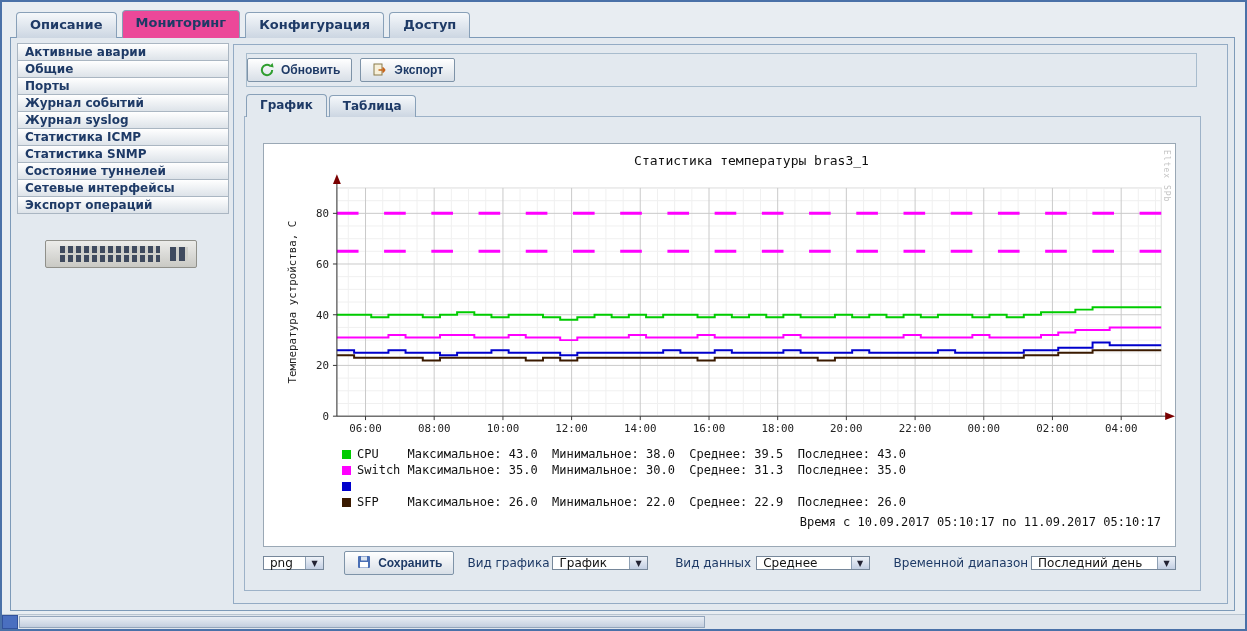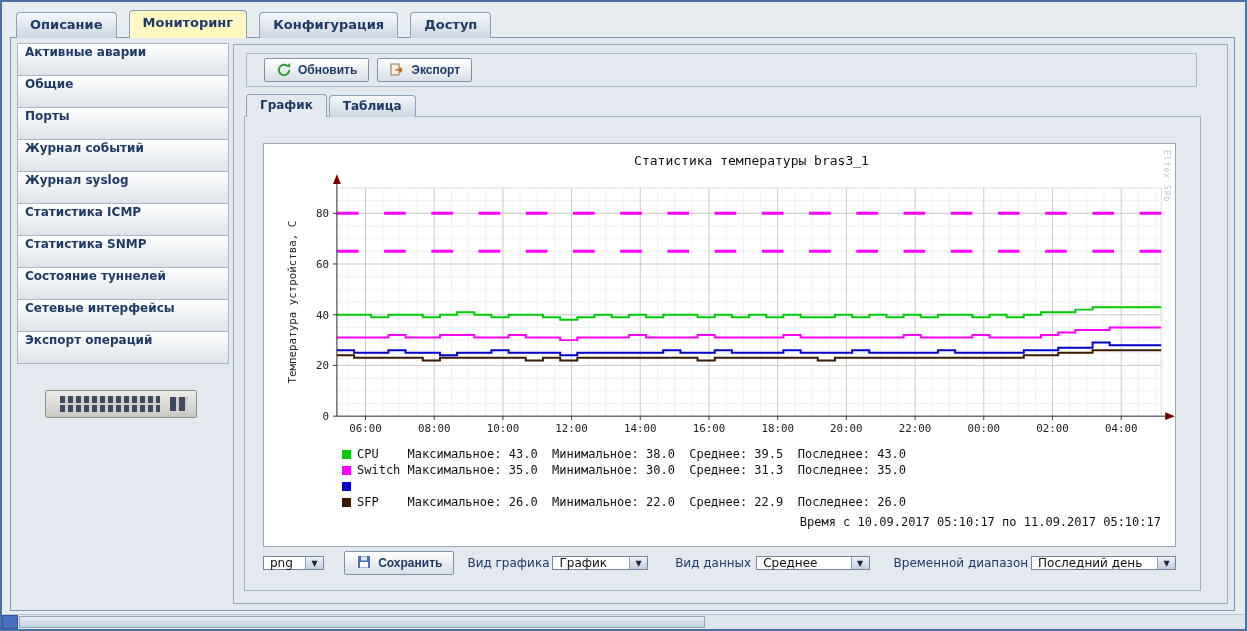--- a/index.html
+++ b/index.html
@@ -1,50 +1,50 @@
 <!DOCTYPE html>
 <html><head>
 <meta charset="utf-8">
 <style>
   * { margin:0; padding:0; box-sizing:border-box; }
   body { background:#f2f4f6; font-family:"DejaVu Sans","Liberation Sans",sans-serif; }
   .window { position:relative; width:1247px; height:631px; background:#e8edf2;
             border:2px solid #4a71a8; overflow:hidden; }
 
   
-  .tabs-row { position:absolute; top:8px; left:14px; display:flex; align-items:flex-end; gap:12px; z-index:6; }
+  .tabs-row { position:absolute; top:8px; left:14px; display:flex; align-items:flex-end; gap:5px; z-index:6; }
   .tab { padding:4px 13px 4px 13px; font-size:13px; font-weight:bold; color:#1e3a66;
          background:linear-gradient(#f5f8fb,#ccd6e2); border:1px solid #88a0b8; border-bottom:none;
          border-radius:4px 4px 0 0; height:26px; cursor:default; }
-  .tab.selected { background:#fef9c3; height:28px; position:relative; z-index:7; }
+  .tab.selected { background:#ec4899; height:28px; position:relative; z-index:7; }
 
   
   .outer-panel { position:absolute; left:8px; right:10px; top:35px; bottom:18px;
                  border:1px solid #7d9ab8; background:#e3e9ef; }
 
   
   .sidebar { position:absolute; left:6px; top:6px; width:212px; bottom:6px; }
-  .side-item { height:33px; line-height:16px; padding-left:7px; font-size:12px; font-weight:bold;
+  .side-item { height:18px; line-height:16px; padding-left:7px; font-size:12px; font-weight:bold;
                color:#1e3a66; background:linear-gradient(#ffffff,#dde3e9);
                border:1px solid #aab6c2; margin-top:-1px; cursor:default; white-space:nowrap; overflow:hidden; }
   .side-item.selected { background:#b7cbdd; border-color:#8aa2b8; }
   .device { position:relative; width:152px; height:28px; margin:26px 0 0 28px;
             background:linear-gradient(#ececе8,#c9c9c4); background:linear-gradient(#ececea,#c9c9c4);
             border:1px solid #90908a; border-radius:2px; }
   .device .ports { position:absolute; left:14px; top:5px; width:100px; height:16px;
             background:repeating-linear-gradient(90deg,#3f4a5e 0 5px,#cfcfca 5px 8px); }
   .device .ports::after { content:""; position:absolute; left:0; top:7px; width:100%; height:2px; background:#cfcfca; }
   .device .uplink { position:absolute; right:8px; top:6px; width:18px; height:14px;
             background:repeating-linear-gradient(90deg,#3f4a5e 0 6px,#cfcfca 6px 9px); }
 
   
   .main { position:absolute; left:222px; right:6px; top:6px; bottom:6px;
           border:1px solid #93abc4; background:#e3e9ef; }
   .toolbar { position:absolute; top:8px; left:12px; right:30px; height:34px; border:1px solid #a8bccd;
-             display:flex; align-items:center; gap:8px; padding-left:17px; }
+             display:flex; align-items:center; gap:8px; padding-left:0; }
   .btn { display:inline-flex; align-items:center; gap:6px; padding:3px 11px; height:24px;
          border:1px solid #7e93a8; border-radius:2px; background:linear-gradient(#ffffff,#d8dfe7);
          font-size:12px; font-weight:bold; color:#1e3a66; cursor:default; }
   .icon16 { width:16px; height:16px; display:inline-block; }
 
   .inner-tabs { position:absolute; top:49px; left:12px; display:flex; align-items:flex-end; gap:2px; z-index:4; }
   .inner-tab { padding:3px 13px; font-size:12px; font-weight:bold; color:#1e3a66; height:22px;
                background:linear-gradient(#f5f8fb,#ccd6e2); border:1px solid #88a0b8; border-bottom:none;
                border-radius:4px 4px 0 0; cursor:default; }
   .inner-tab.selected { background:#e3e9ef; height:23px; position:relative; z-index:5; }

